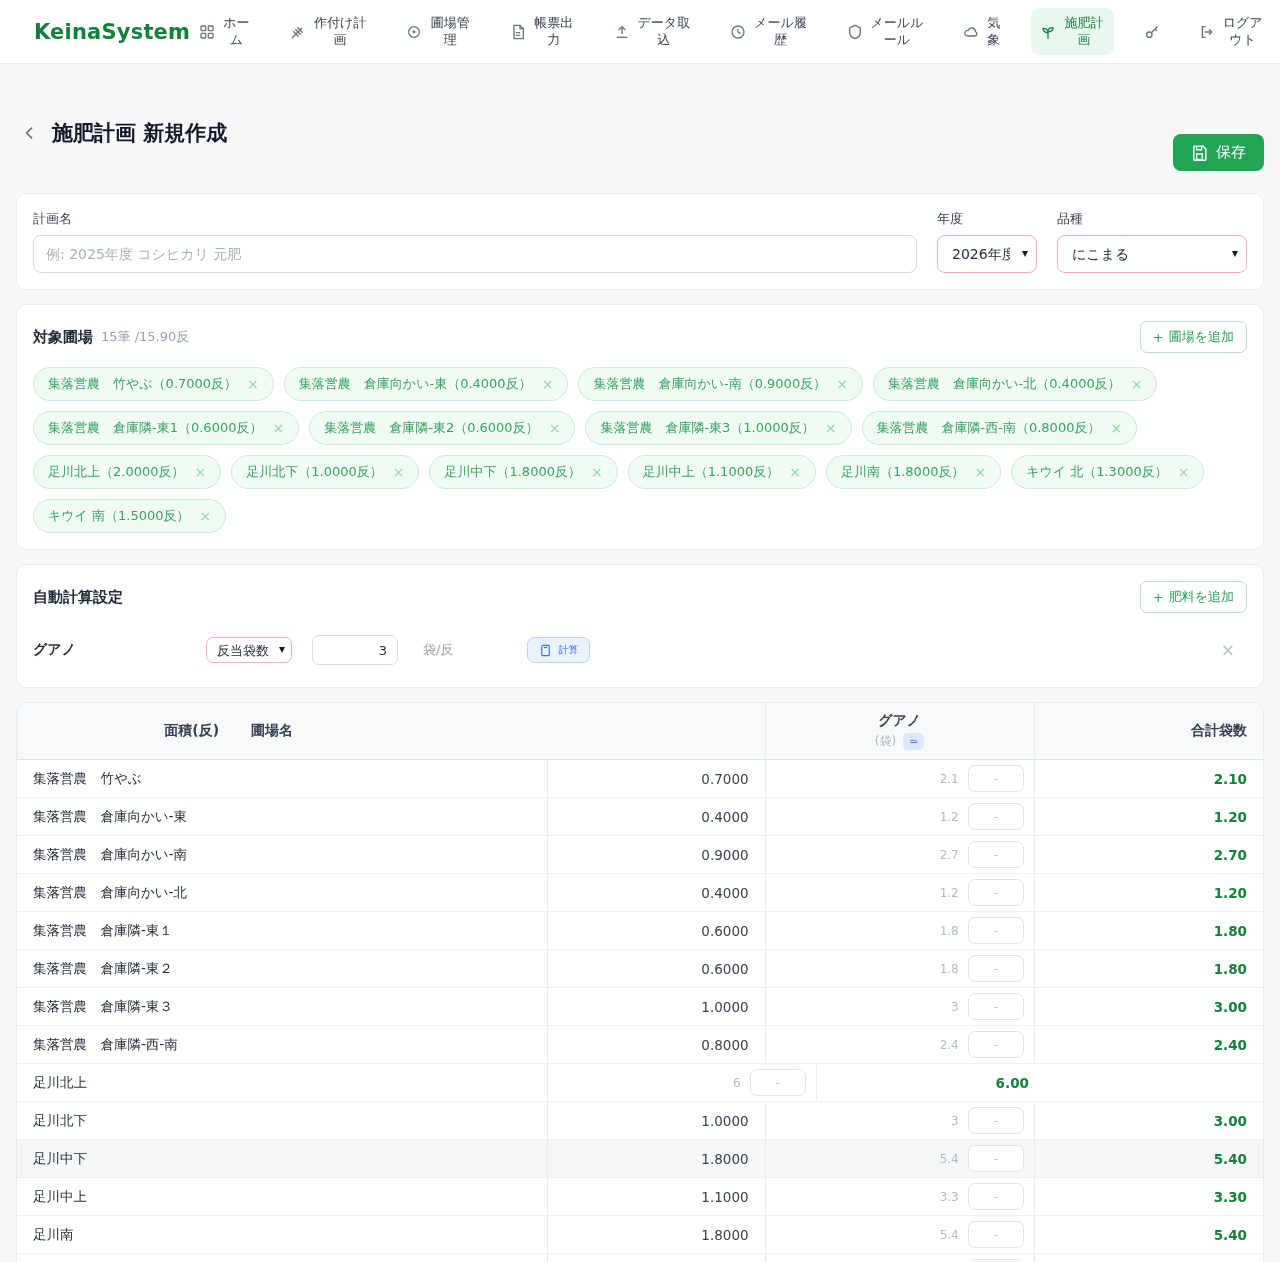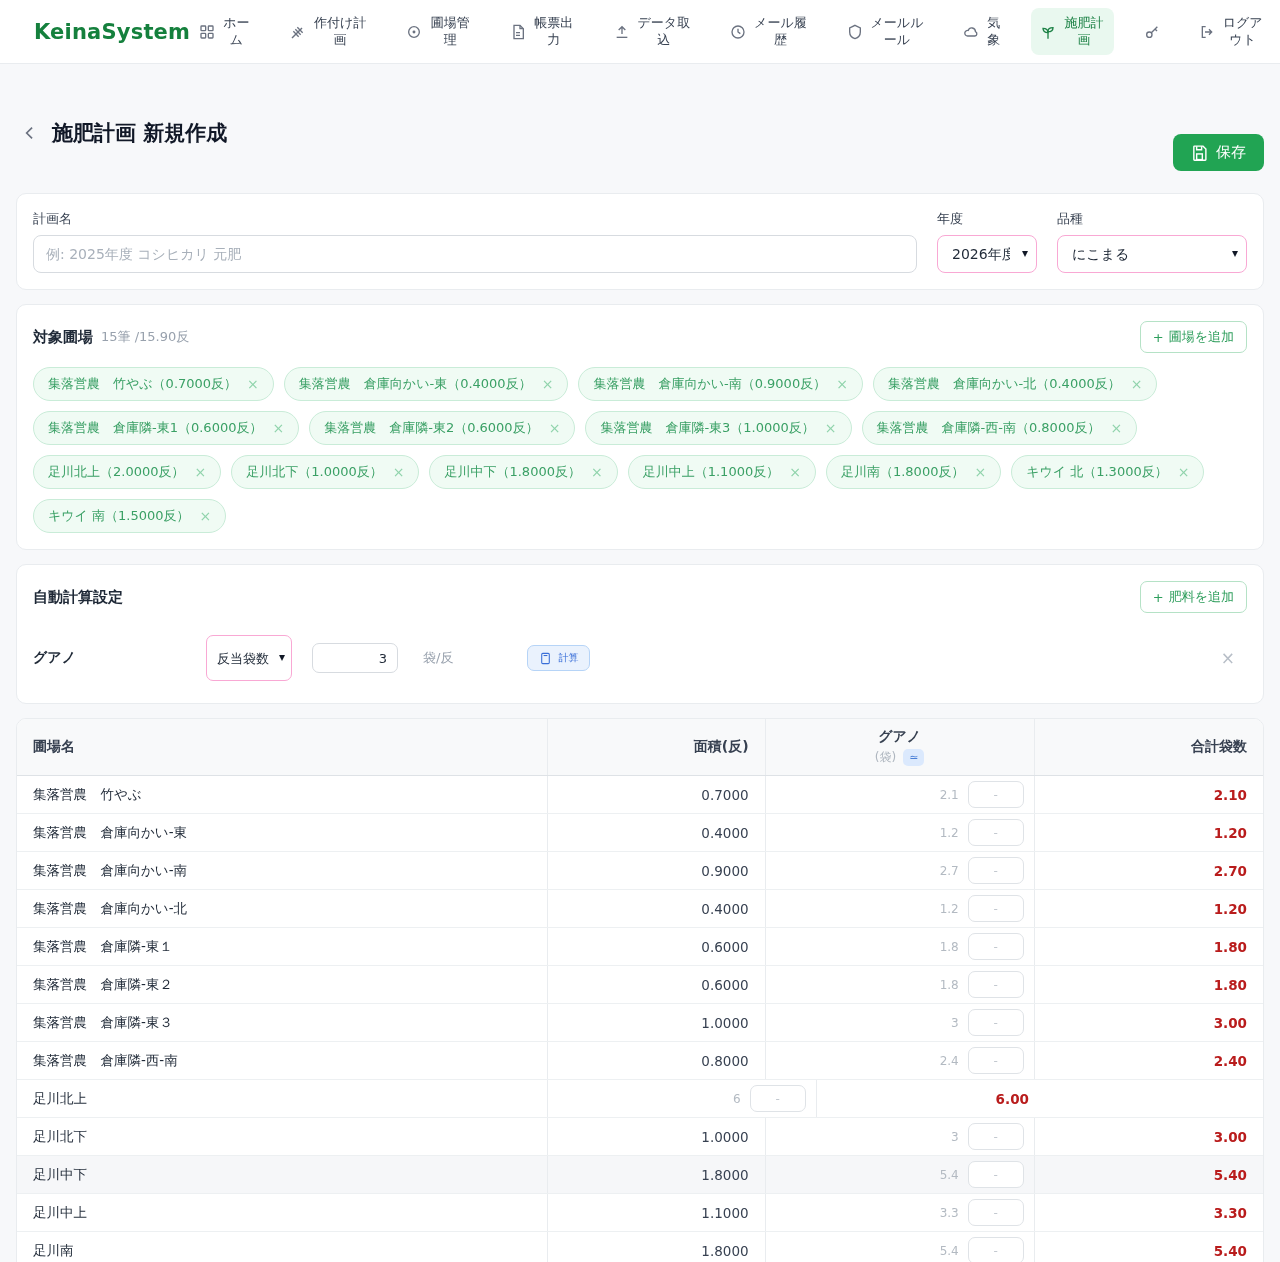--- a/index.html
+++ b/index.html
@@ -73,21 +73,21 @@
   .tags { display:flex; flex-wrap:wrap; gap:10px; }
   .tag {
     display:inline-flex; align-items:center; gap:10px; background:#f0fbf4; border:1px solid #c9ecd8;
     color:#3aa065; border-radius:9999px; font-size:13px; padding:7px 14px; white-space:nowrap;
   }
   .tag-close { color:#8fd3ab; cursor:pointer; font-size:14px; line-height:1; }
 
   
   .calc-row { display:flex; align-items:center; margin-top:22px; margin-bottom:6px; }
   .calc-name { font-size:14px; font-weight:bold; color:#1f2937; width:173px; }
-  .sm-select select { height:46px; border-radius:7px; padding:0 22px 0 10px; font-size:13px; }
+  .sm-select select { height:26px; border-radius:7px; padding:0 22px 0 10px; font-size:13px; }
   .sm-select .select-caret { right:7px; }
   .calc-input {
     width:86px; height:30px; border:1px solid #d7dbe0; border-radius:7px; text-align:right;
     padding:0 10px; font-size:13px; color:#1f2937; font-family:inherit; margin-left:20px;
   }
   .calc-unit { font-size:13px; color:#98a1ad; margin-left:25px; }
   .calc-btn {
     margin-left:74px; background:#eaf2fd; border:1px solid #b6d4f7; color:#3a6fd8; border-radius:7px;
     font-size:10px; padding:5px 11px; display:flex; align-items:center; gap:6px; cursor:pointer;
     font-family:inherit;
@@ -110,21 +110,21 @@
   .approx-badge {
     background:#dbe9fd; color:#4a7fd6; font-size:11px; font-weight:normal; border-radius:5px;
     padding:2px 6px; cursor:pointer; line-height:1.2;
   }
   .tbody .trow { border-bottom:1px solid #edf0f2; }
   .tbody .trow:last-child { border-bottom:none; }
   .tbody .td { min-height:37px; font-size:13.5px; color:#1f2937; padding:4px 16px; }
   .tbody .trow.highlighted { background:#f6f7f9; }
   .td.c2 { justify-content:flex-end; color:#374151; }
   .td.c3 { justify-content:flex-end; gap:9px; padding-right:10px; }
-  .td.c4 { justify-content:flex-end; font-weight:bold; color:#b91c1c;padding-left:8px; }
+  .td.c4 { justify-content:flex-end; font-weight:bold; color:#15803d;padding-left:8px; }
   .auto-val { font-size:12px; color:#b3bac2; }
   .cell-input {
     width:56px; height:27px; border:1px solid #dfe3e7; border-radius:7px; text-align:center;
     font-size:12px; color:#6b7280; font-family:inherit; background:#fff;
   }
   .cell-input::placeholder { color:#c3c9d0; }
 </style>
 </head>
 <body>
 
@@ -377,22 +377,22 @@
             </svg>
           </span>
         <span>計算</span>
       </button>
       <span class="calc-close">×</span>
     </div>
   </section>
 
   <section class="table-card">
     <div class="trow thead">
+      <div class="th c2">面積(反)</div>
       <div class="th c1">圃場名</div>
-      <div class="th c2">面積(反)</div>
       <div class="th c3">
         <span class="th-stack">
           <span>グアノ</span>
           <span class="th-unit-row">
             <span class="th-unit">(袋)</span>
             <span class="approx-badge">≃</span>
           </span>
         </span>
       </div>
       <div class="th c4">合計袋数</div>

